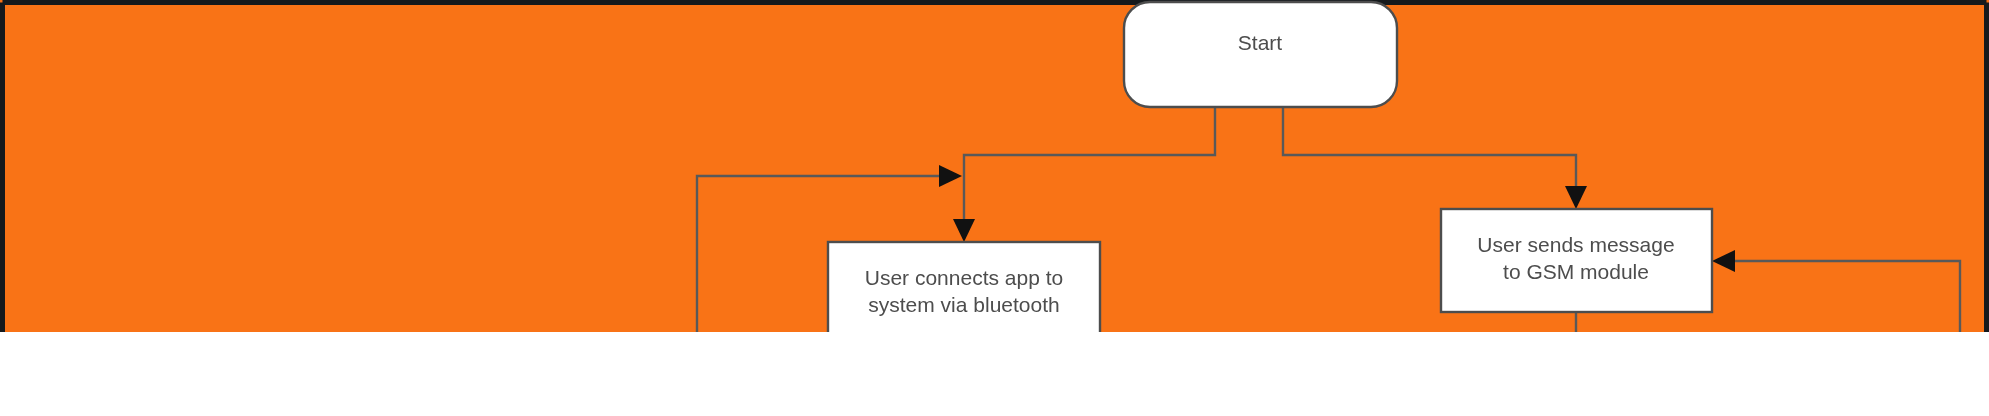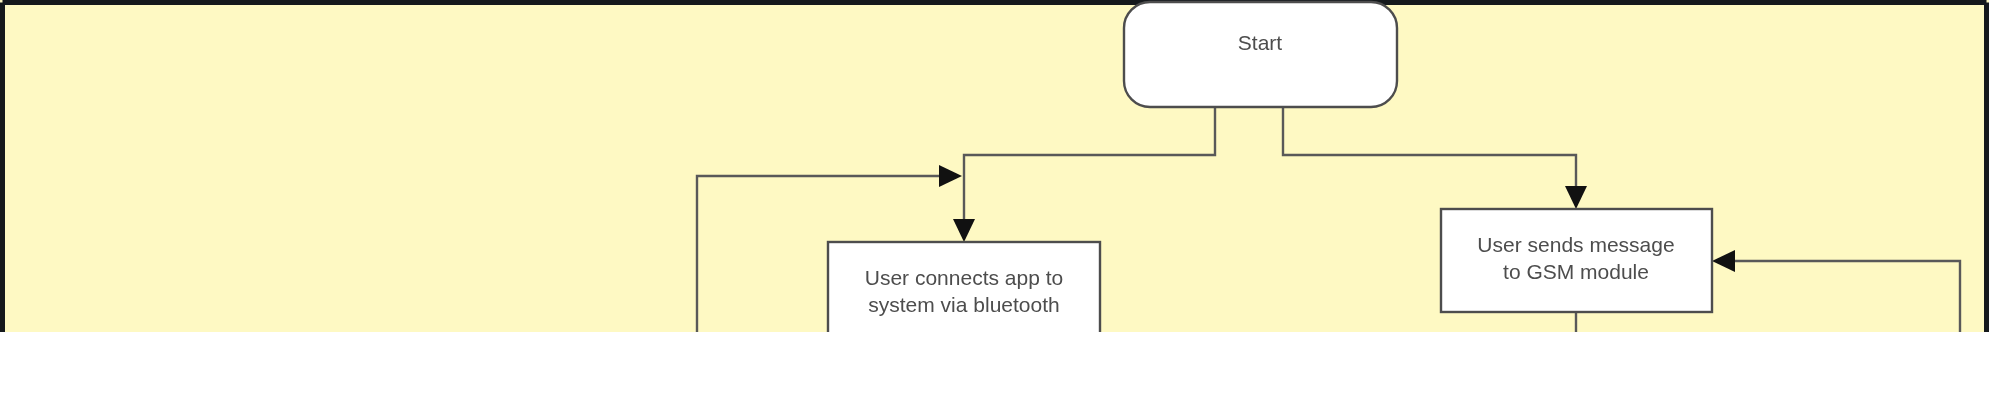--- a/index.html
+++ b/index.html
@@ -4,21 +4,21 @@
 <style>
   html, body {
     margin: 0;
     padding: 0;
     background: #ffffff;
   }
   #canvas {
     position: relative;
     width: 1989px;
     height: 332px;
-    background: #fef9c3;
+    background: #f97316;
     overflow: hidden;
     font-family: "Liberation Sans", sans-serif;
   }
   #flow-svg {
     position: absolute;
     top: 0;
     left: 0;
     width: 1989px;
     height: 416px;
     display: block;

